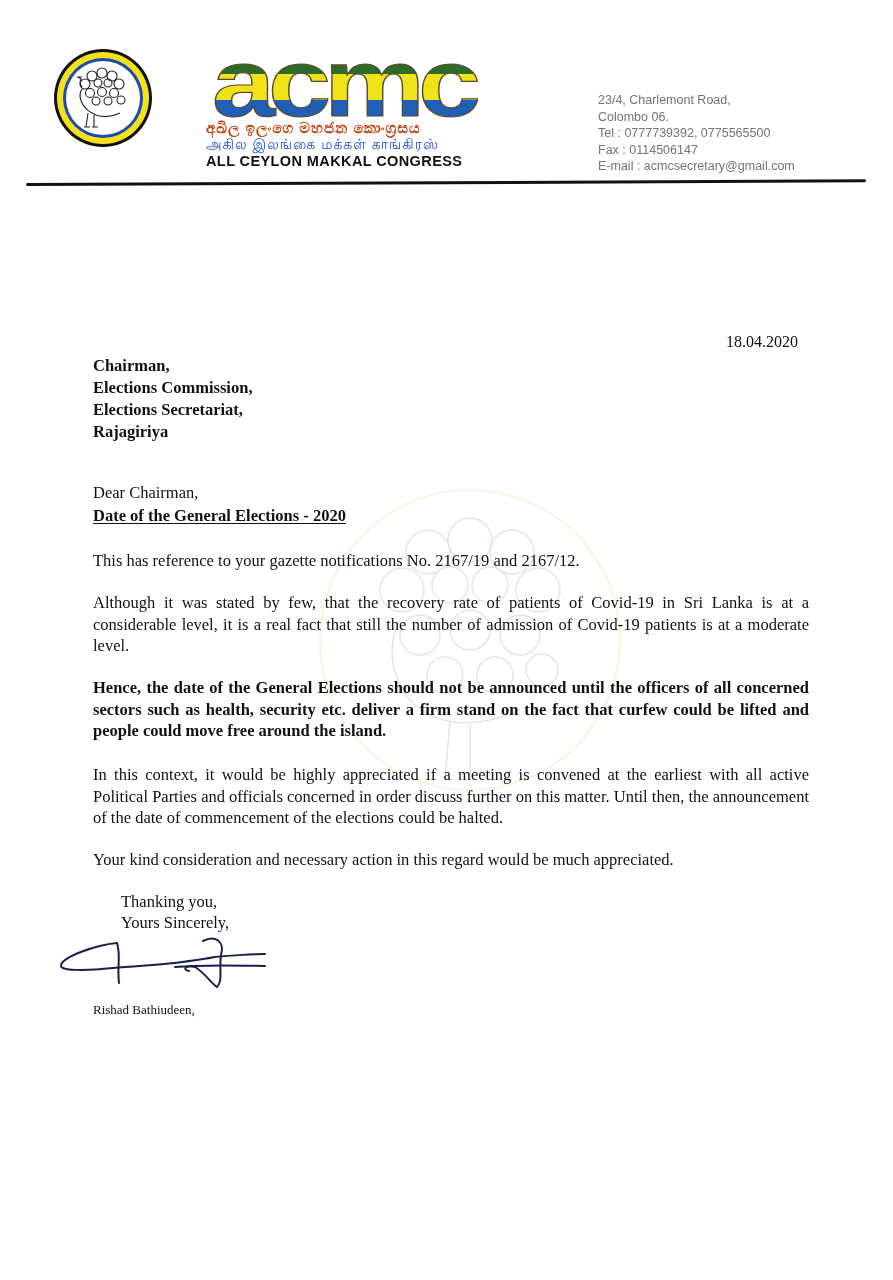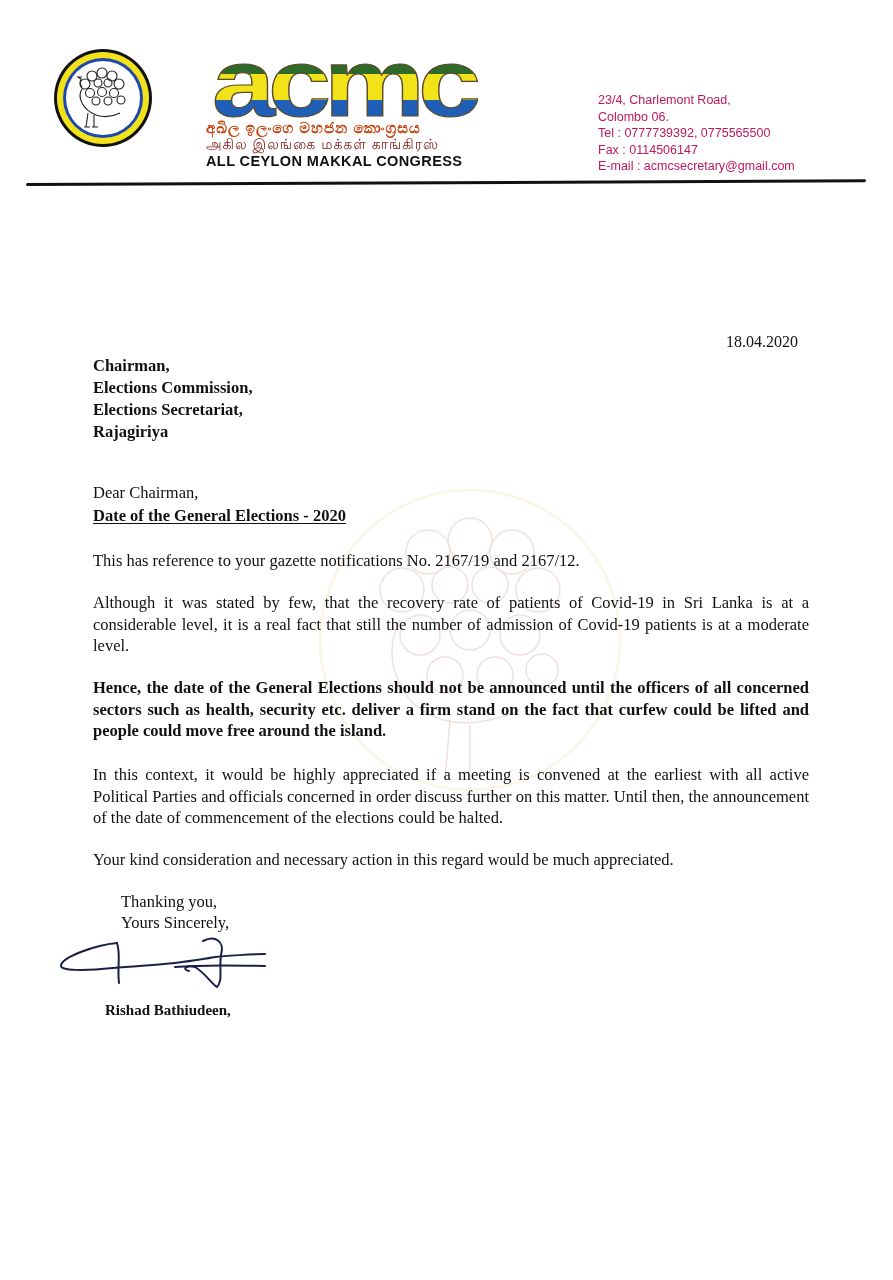--- a/index.html
+++ b/index.html
@@ -2,24 +2,24 @@
 <html><head>
   <meta charset="utf-8">
   <style>
     html, body { margin: 0; padding: 0; background: #ffffff; }
     body { width: 893px; height: 1280px; position: relative; overflow: hidden; font-family: "Liberation Serif", serif; color: #111; }
 
     .seal { position: absolute; left: 52px; top: 47px; width: 102px; height: 102px; }
     .acmc { position: absolute; left: 208px; top: 44px; width: 270px; height: 80px; }
     .org-lines { position: absolute; left: 206px; top: 120px; width: 300px; font-family: "Liberation Sans", sans-serif; }
     .org-sinhala { font-size: 15px; font-weight: bold; letter-spacing: 1px; line-height: 16px; color: #c2410c; }
-    .org-tamil { font-size: 14px; line-height: 16px; letter-spacing: 1px; color: #7f1d1d; }
+    .org-tamil { font-size: 14px; line-height: 16px; letter-spacing: 1px; color: #1d4ed8; }
     .org-english { font-size: 14.5px; font-weight: bold; line-height: 18px; letter-spacing: 0.4px; color: #111; }
 
-    .contact { position: absolute; left: 598px; top: 92px; font-family: "Liberation Sans", sans-serif; font-size: 12.5px; line-height: 16.5px; color: #be185d; }
+    .contact { position: absolute; left: 598px; top: 92px; font-family: "Liberation Sans", sans-serif; font-size: 12.5px; line-height: 16.5px; color: #737373; }
     .contact div { white-space: nowrap; }
 
     .rule { position: absolute; left: 26px; top: 183px; width: 840px; height: 3px; background: #111; transform: rotate(-0.25deg); transform-origin: left center; border-radius: 2px; }
 
     .watermark { position: absolute; left: 310px; top: 470px; width: 320px; height: 340px; opacity: 0.22; }
 
     .date { position: absolute; left: 726px; top: 333px; font-size: 16px; }
 
     .addressee { position: absolute; left: 93px; top: 355px; font-size: 16.5px; font-weight: bold; line-height: 22px; }
     .salutation { position: absolute; left: 93px; top: 483px; font-size: 16.5px; }
@@ -27,21 +27,21 @@
 
     .body-para { position: absolute; left: 93px; width: 716px; font-size: 16.5px; line-height: 21.5px; text-align: justify; }
     .p1 { top: 550px; }
     .p2 { top: 592px; }
     .p3 { top: 677px; font-weight: bold; }
     .p4 { top: 764px; }
     .p5 { top: 849px; }
 
     .closing { position: absolute; left: 93px; top: 891px; font-size: 16.5px; line-height: 21px; margin-left: 28px; }
     .signature { position: absolute; left: 55px; top: 935px; width: 220px; height: 60px; }
-    .signer { position: absolute; left: 93px; top: 999px; font-size: 15px; font-weight: bold; line-height: 22px; margin-left: 12px; }
+    .signer { position: absolute; left: 93px; top: 999px; font-size: 13px; font-weight: normal; line-height: 22px; }
   </style>
 </head>
 <body>
 
 <svg class="seal" viewBox="0 0 102 102">
   <circle cx="51" cy="51" r="49" fill="#111"></circle>
   <circle cx="51" cy="51" r="46" fill="#f2e21a"></circle>
   <circle cx="51" cy="51" r="40" fill="#1f47b0"></circle>
   <circle cx="51" cy="51" r="37" fill="#ffffff"></circle>
   <g fill="none" stroke="#222" stroke-width="1.1">

